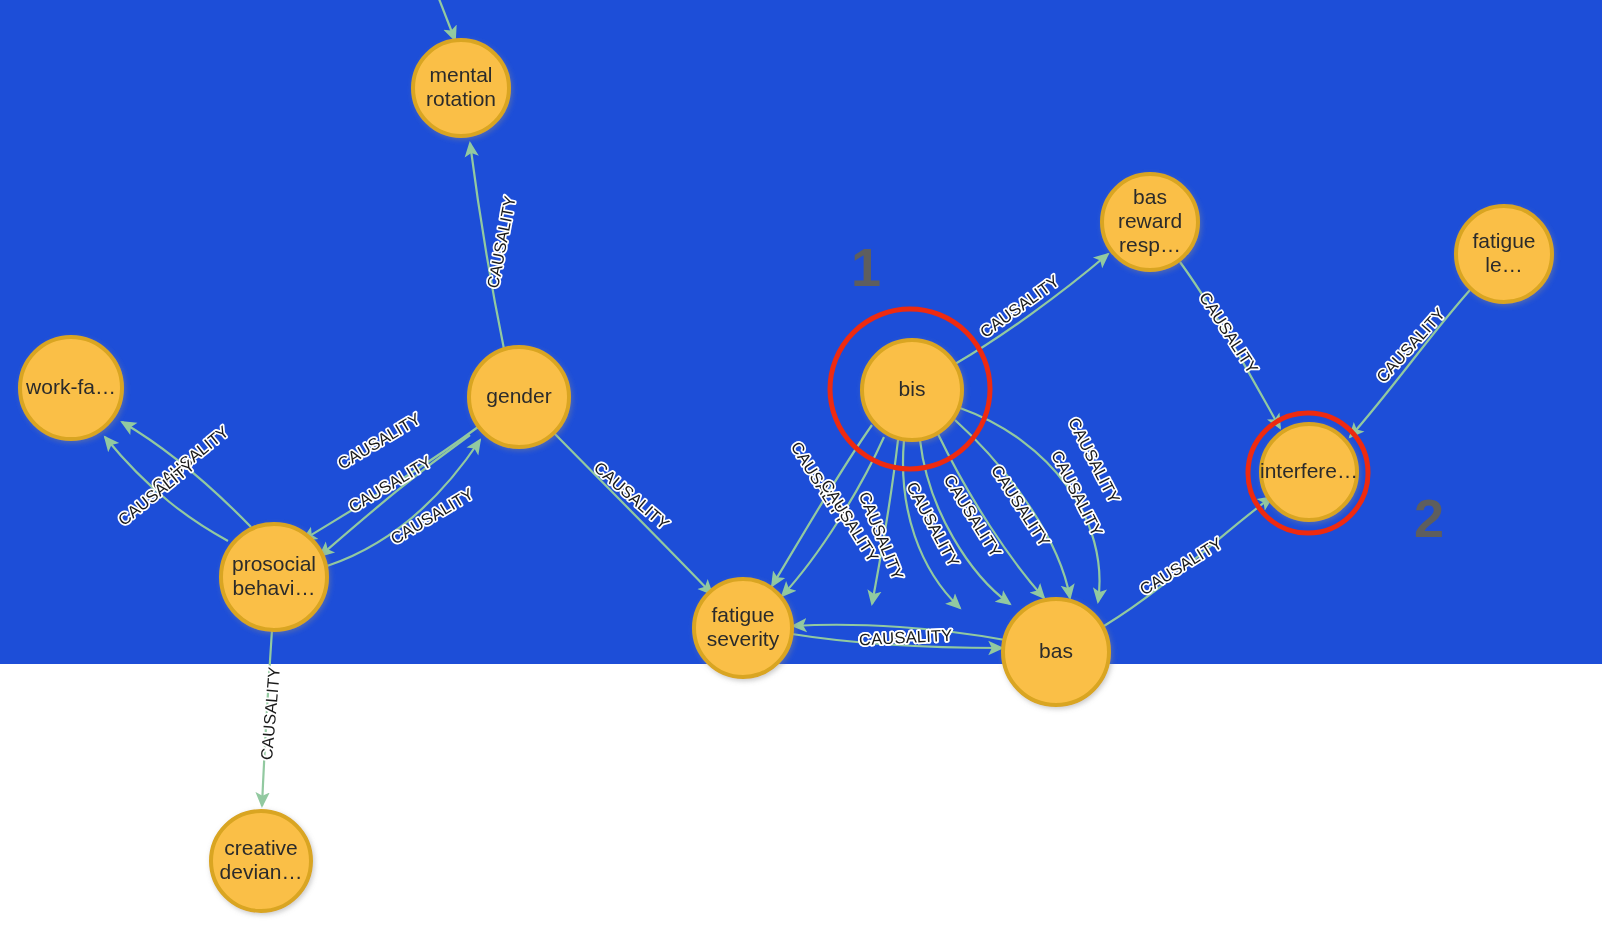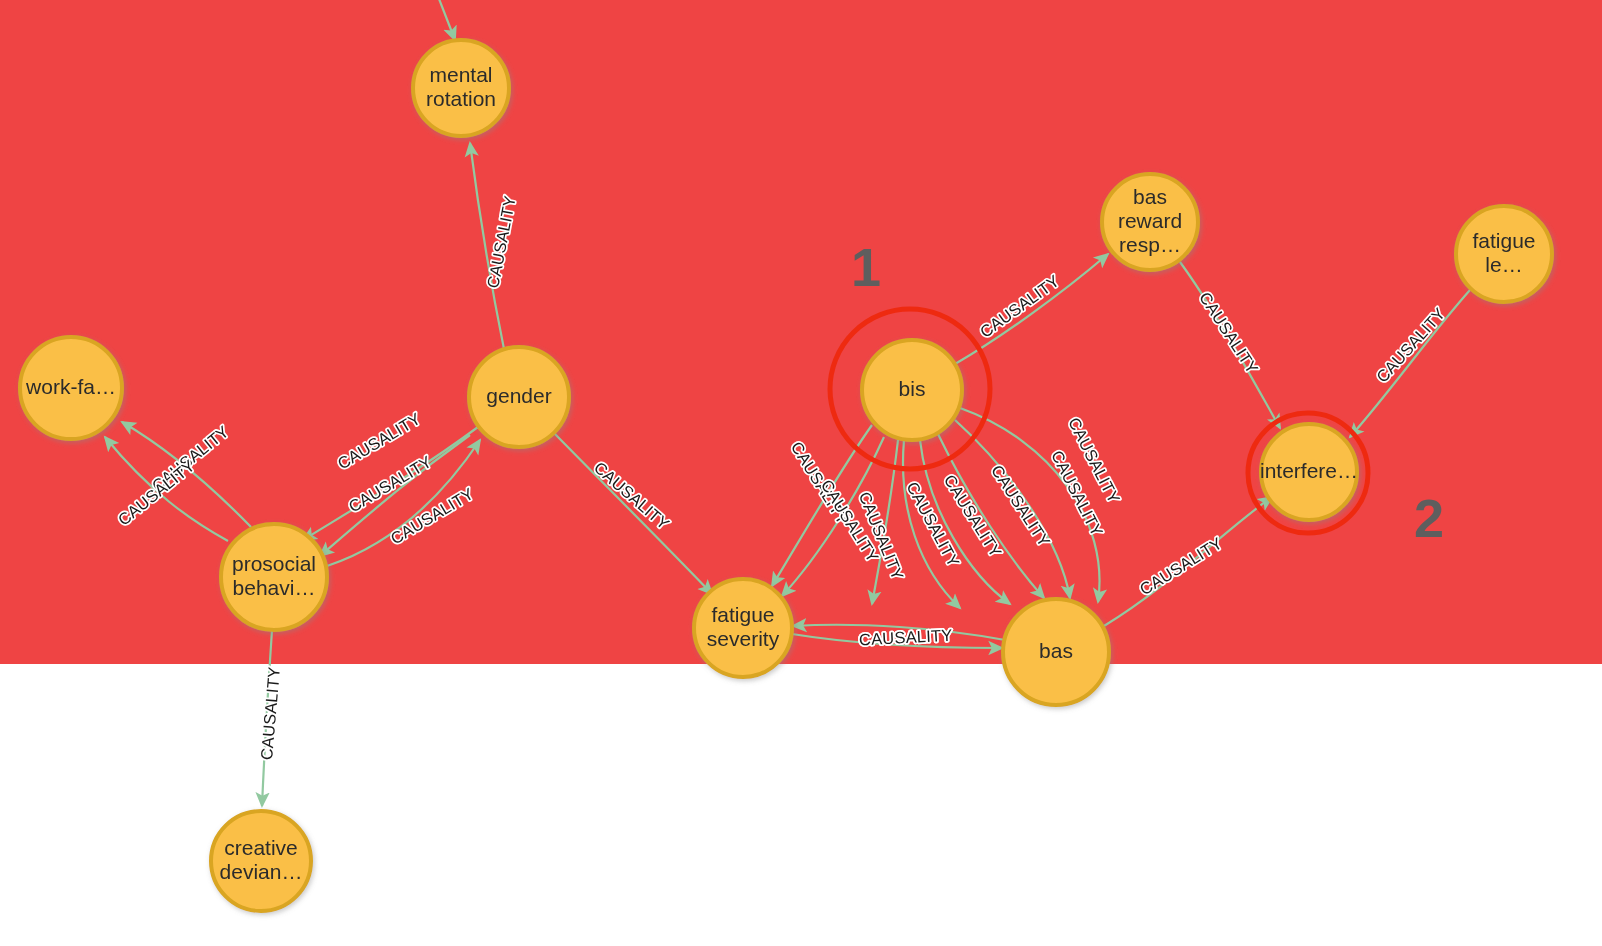--- a/index.html
+++ b/index.html
@@ -59,21 +59,21 @@
     font-size: 54px;
     font-weight: bold;
     fill: #5e5e5e;
     text-anchor: middle;
     dominant-baseline: middle;
   }
 </style>
 </head>
 <body>
 
-<div id="graph-canvas" style="background: #ef4444; width: 1602px; height: 664px;">
+<div id="graph-canvas" style="background: #1d4ed8; width: 1602px; height: 664px;">
   <svg id="graph-svg" viewBox="0 0 1602 946">
     <defs>
       <marker id="arrowhead" viewBox="0 0 12 12" refX="10" refY="6" markerWidth="7.5" markerHeight="7.5" orient="auto-start-reverse">
         <path d="M 0 0.8 L 11.5 6 L 0 11.2 L 2.6 6 Z" fill="#92C9A0"></path>
       </marker>
       <filter id="nodeShadow" x="-40%" y="-40%" width="180%" height="180%">
         <feDropShadow dx="1.5" dy="2" stdDeviation="2.4" flood-color="#8a8a8a" flood-opacity="0.45"></feDropShadow>
       </filter>
     </defs>
 

